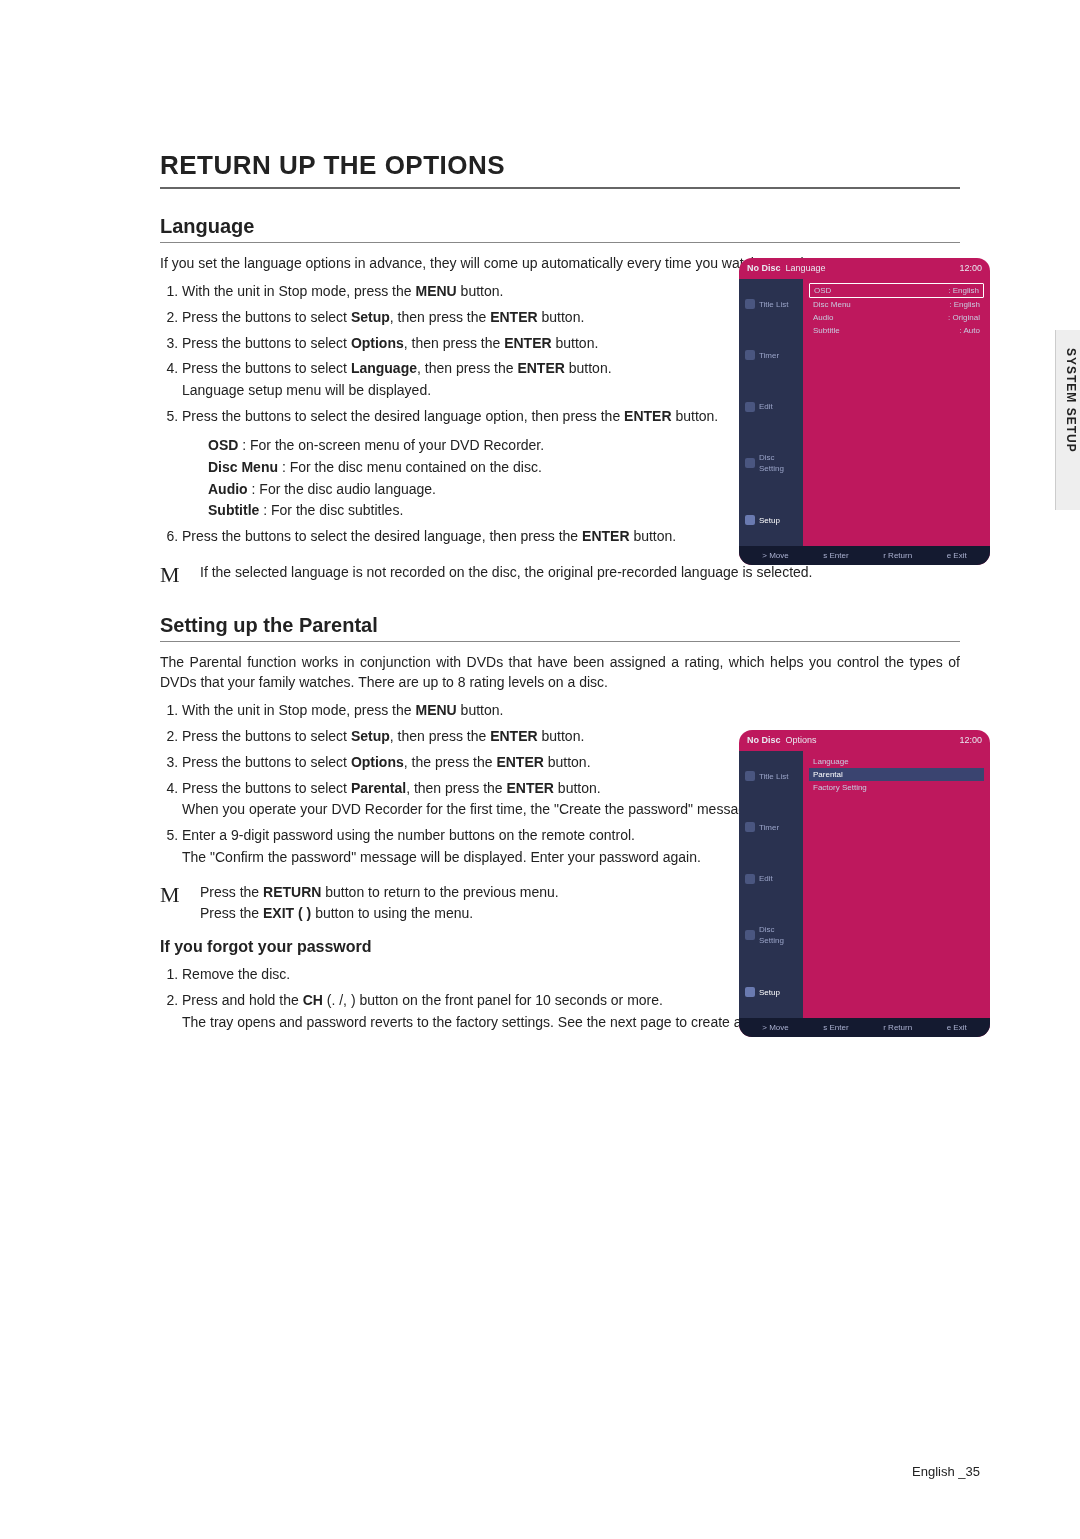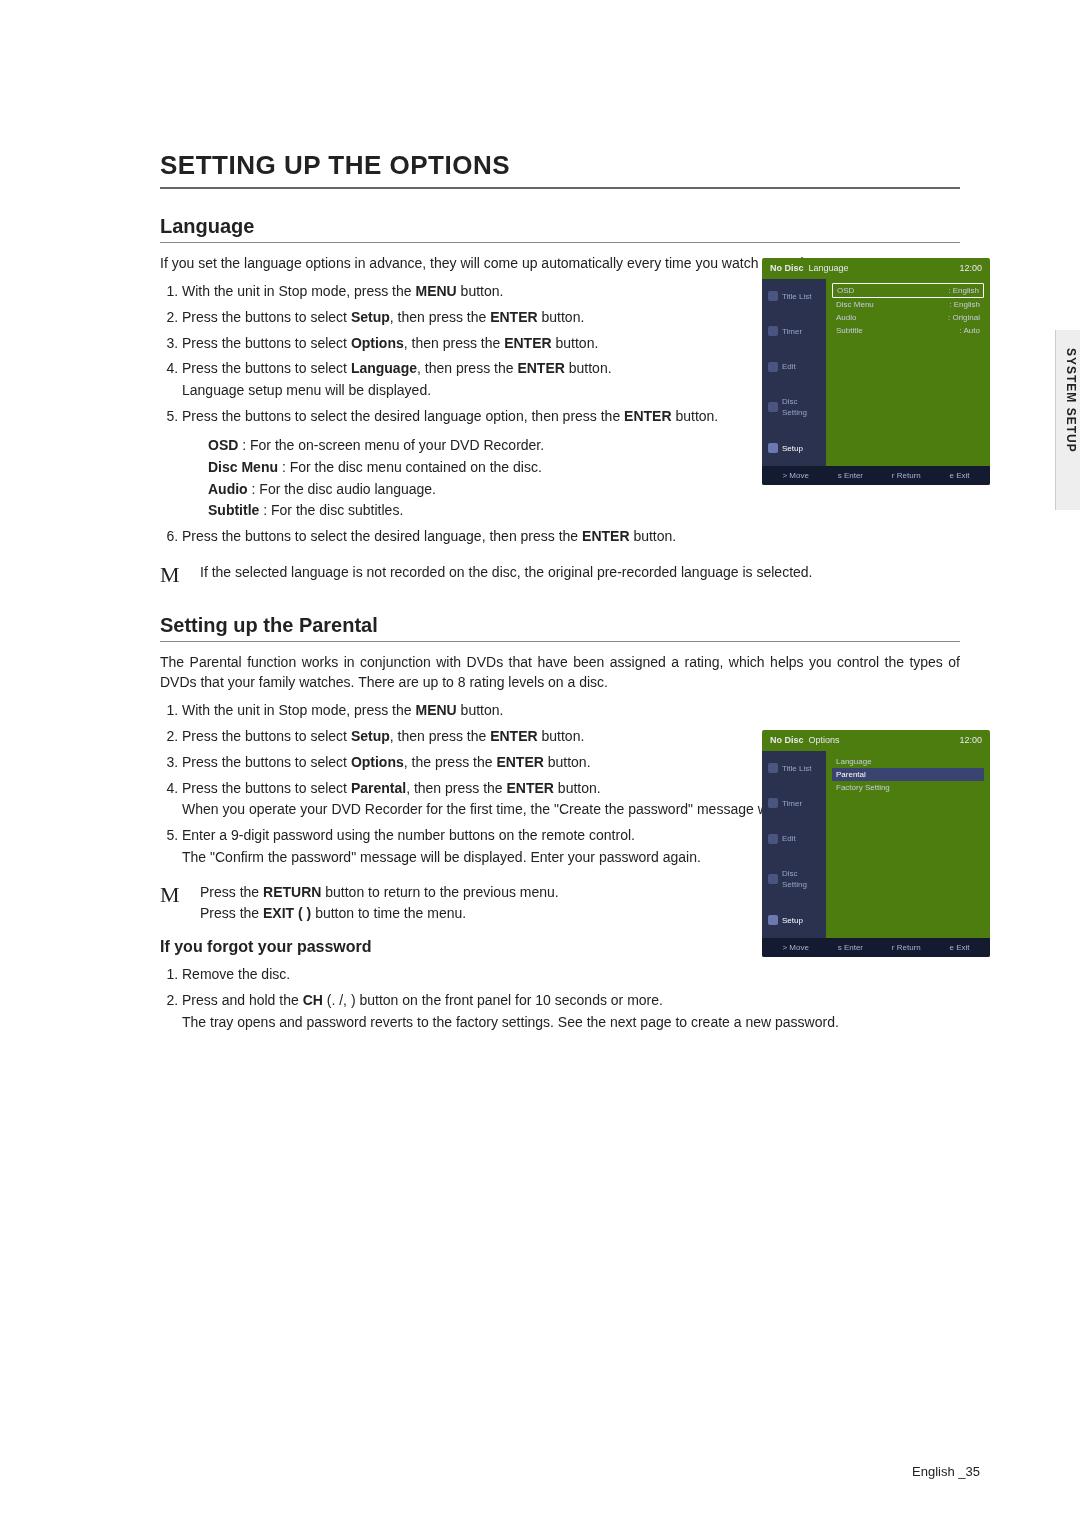--- a/index.html
+++ b/index.html
@@ -98,43 +98,43 @@
     position: absolute;
     right: 100px;
     bottom: 60px;
     font-size: 13px;
   }
   .footer .pg { font-weight: normal; }
 
   
   .osd {
     position: absolute;
-    width: 228px;
-    background: #4d7c0f;
+    width: 251px;
+    background: #be185d;
     color: #e8e8f0;
     font-size: 9px;
     line-height: 1.4;
-    border-radius: 2px;
+    border-radius: 13px;
     overflow: hidden;
   }
   .osd-top {
     display: flex;
     justify-content: space-between;
     padding: 4px 8px;
     font-size: 9px;
   }
   .osd-body { display: flex; }
   .osd-side {
     width: 64px;
     background: #2a3250;
   }
   .osd-side-item {
     display: flex;
     align-items: center;
-    padding: 12px 6px;
+    padding: 20px 6px;
     color: #9aa4c8;
     font-size: 8px;
     gap: 4px;
   }
   .osd-side-item.active { color: #fff; }
   .osd-ico {
     width: 10px; height: 10px;
     background: #4a5680;
     border-radius: 2px;
     display: inline-block;
@@ -164,21 +164,21 @@
     color: #aab0d0;
   }
   .osd1 { top: 258px; right: 90px; }
   .osd2 { top: 730px; right: 90px; }
 </style>
 </head>
 <body>
 
 <div class="page">
 
-  <div class="title">SETTING UP THE OPTIONS</div>
+  <div class="title">RETURN UP THE OPTIONS</div>
 
   <div class="section-h">Language</div>
   <p class="body-text">If you set the language options in advance, they will come up automatically every time you watch a movie.</p>
 
   <ol class="steps">
     <li><span>With the unit in Stop mode, press the </span><span class="bold">MENU</span><span> button.</span></li>
     <li><span>Press the        buttons to select </span><span class="bold">Setup</span><span>, then press the </span><span class="bold">ENTER</span><span> button.</span></li>
     <li><span>Press the        buttons to select </span><span class="bold">Options</span><span>, then press the </span><span class="bold">ENTER</span><span> button.</span></li>
     <li><span>Press the        buttons to select </span><span class="bold">Language</span><span>, then press the </span><span class="bold">ENTER</span><span> button.</span><br><span>Language setup menu will be displayed.</span></li>
     <li><span>Press the        buttons to select the desired language option, then press the </span><span class="bold">ENTER</span><span> button.</span>
@@ -206,21 +206,21 @@
     <li><span>Press the        buttons to select </span><span class="bold">Options</span><span>, the press the </span><span class="bold">ENTER</span><span> button.</span></li>
     <li><span>Press the        buttons to select </span><span class="bold">Parental</span><span>, then press the </span><span class="bold">ENTER</span><span> button.</span><br><span>When you operate your DVD Recorder for the first time, the "Create the password" message will be displayed.</span></li>
     <li><span style="white-space:pre-line">Enter a 9-digit password using the number buttons on the remote control.
 The "Confirm the password" message will be displayed. Enter your password again.</span></li>
   </ol>
 
   <div class="note-row">
     <div class="note-m">M</div>
     <div class="note-text">
       <div><span>Press the </span><span class="bold">RETURN</span><span> button to return to the previous menu.</span></div>
-      <div><span>Press the </span><span class="bold">EXIT (   )</span><span> button to time the menu.</span></div>
+      <div><span>Press the </span><span class="bold">EXIT (   )</span><span> button to using the menu.</span></div>
     </div>
   </div>
 
   <div class="subsection-h">If you forgot your password</div>
   <ol class="steps">
     <li><span>Remove the disc.</span></li>
     <li><span>Press and hold the </span><span class="bold">CH</span><span style="white-space:pre-line"> (.   /,   ) button on the front panel for 10 seconds or more.
 The tray opens and password reverts to the factory settings. See the next page to create a new password.</span></li>
   </ol>
 

